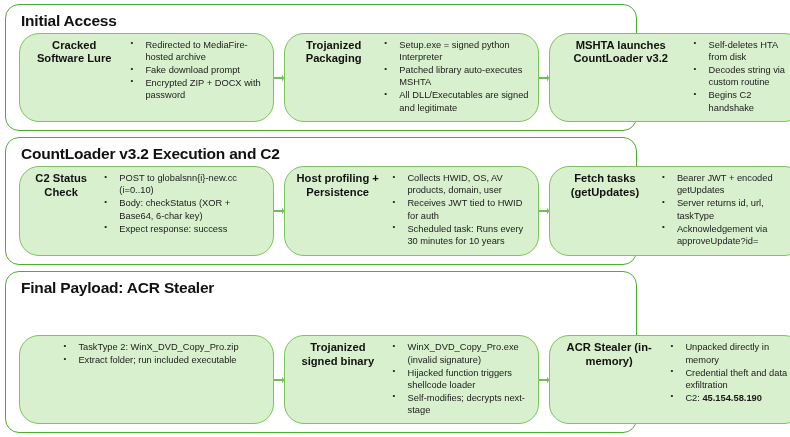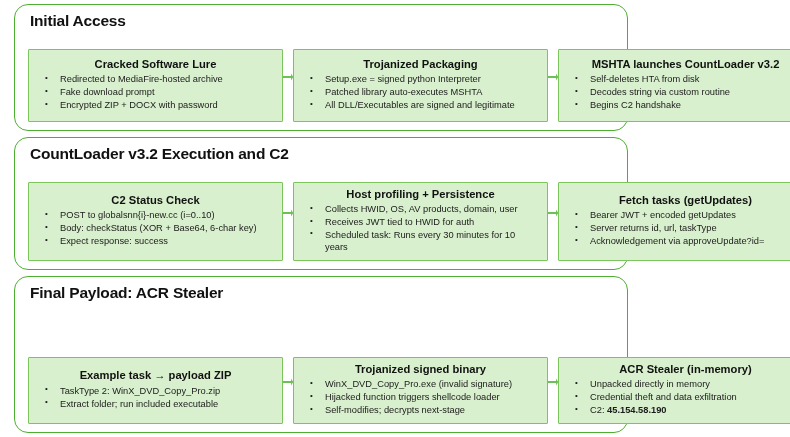--- a/index.html
+++ b/index.html
@@ -12,21 +12,21 @@
     height: 437px;
     font-family: "Liberation Sans", sans-serif;
     color: #0d0d0d;
     overflow: hidden;
   }
   #diagram {
     position: relative;
     width: 642px;
     height: 437px;
     box-sizing: border-box;
-    padding: 4px 14px;
+    padding: 4px 5px;
     display: flex;
     flex-direction: column;
     justify-content: space-between;
   }
   .panel {
     position: relative;
     box-sizing: border-box;
     border: 1.6px solid #4caf2f;
     border-radius: 14px;
     background: #ffffff;
@@ -48,28 +48,27 @@
   .row {
     position: relative;
     flex: 1 1 auto;
     display: flex;
     align-items: stretch;
   }
   .node {
     box-sizing: border-box;
     background: #d8f0cd;
     border: 1.4px solid #7cc45c;
-    border-radius: 1px;
+    border-radius: 20px;
     padding: 5px 7px 6px 7px;
     display: flex;
-    flex-direction: column;
+    flex-direction: row;
     justify-content: center;
     width: 255px;
     flex: 0 0 255px;
-    margin-top: 16px;
   }
   .node-title {
     font-size: 11.2px;
     font-weight: bold;
     text-align: center;
     color: #111111;
     line-height: 1.2;
     margin-bottom: 2px;
   }
   .bullets {
@@ -203,21 +202,20 @@
       </div>
 
     </div>
   </section>
 
   <section class="panel">
     <div class="panel-title">Final Payload: ACR Stealer</div>
     <div class="row">
 
       <div class="node">
-        <div class="node-title">Example task → payload ZIP</div>
         <ul class="bullets">
           <li>TaskType 2: WinX_DVD_Copy_Pro.zip</li>
           <li>Extract folder; run included executable</li>
         </ul>
       </div>
 
       <div class="connector">
         <svg viewBox="0 0 40 12" preserveAspectRatio="none">
           <line x1="0" y1="6" x2="33" y2="6" stroke="#4caf2f" stroke-width="1.6" vector-effect="non-scaling-stroke"></line>
           <polygon points="33,2.4 40,6 33,9.6" fill="#4caf2f"></polygon>

